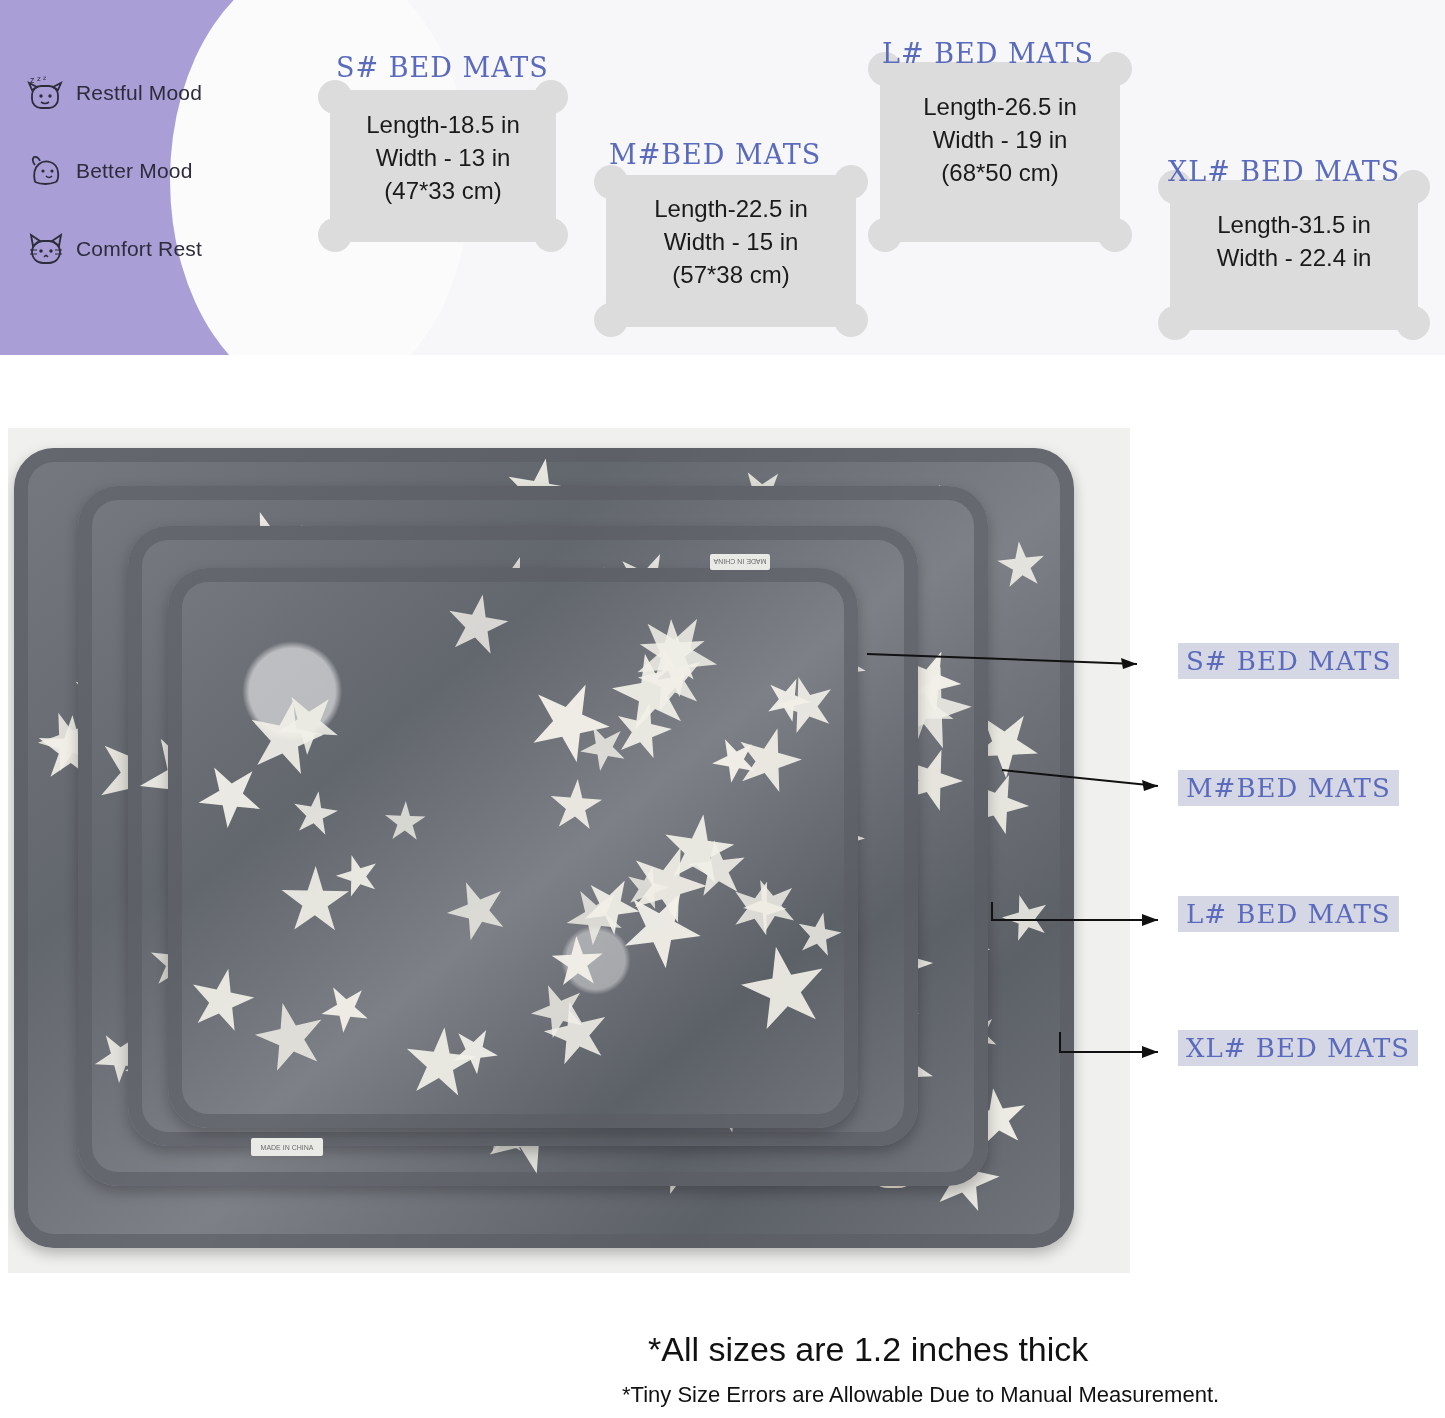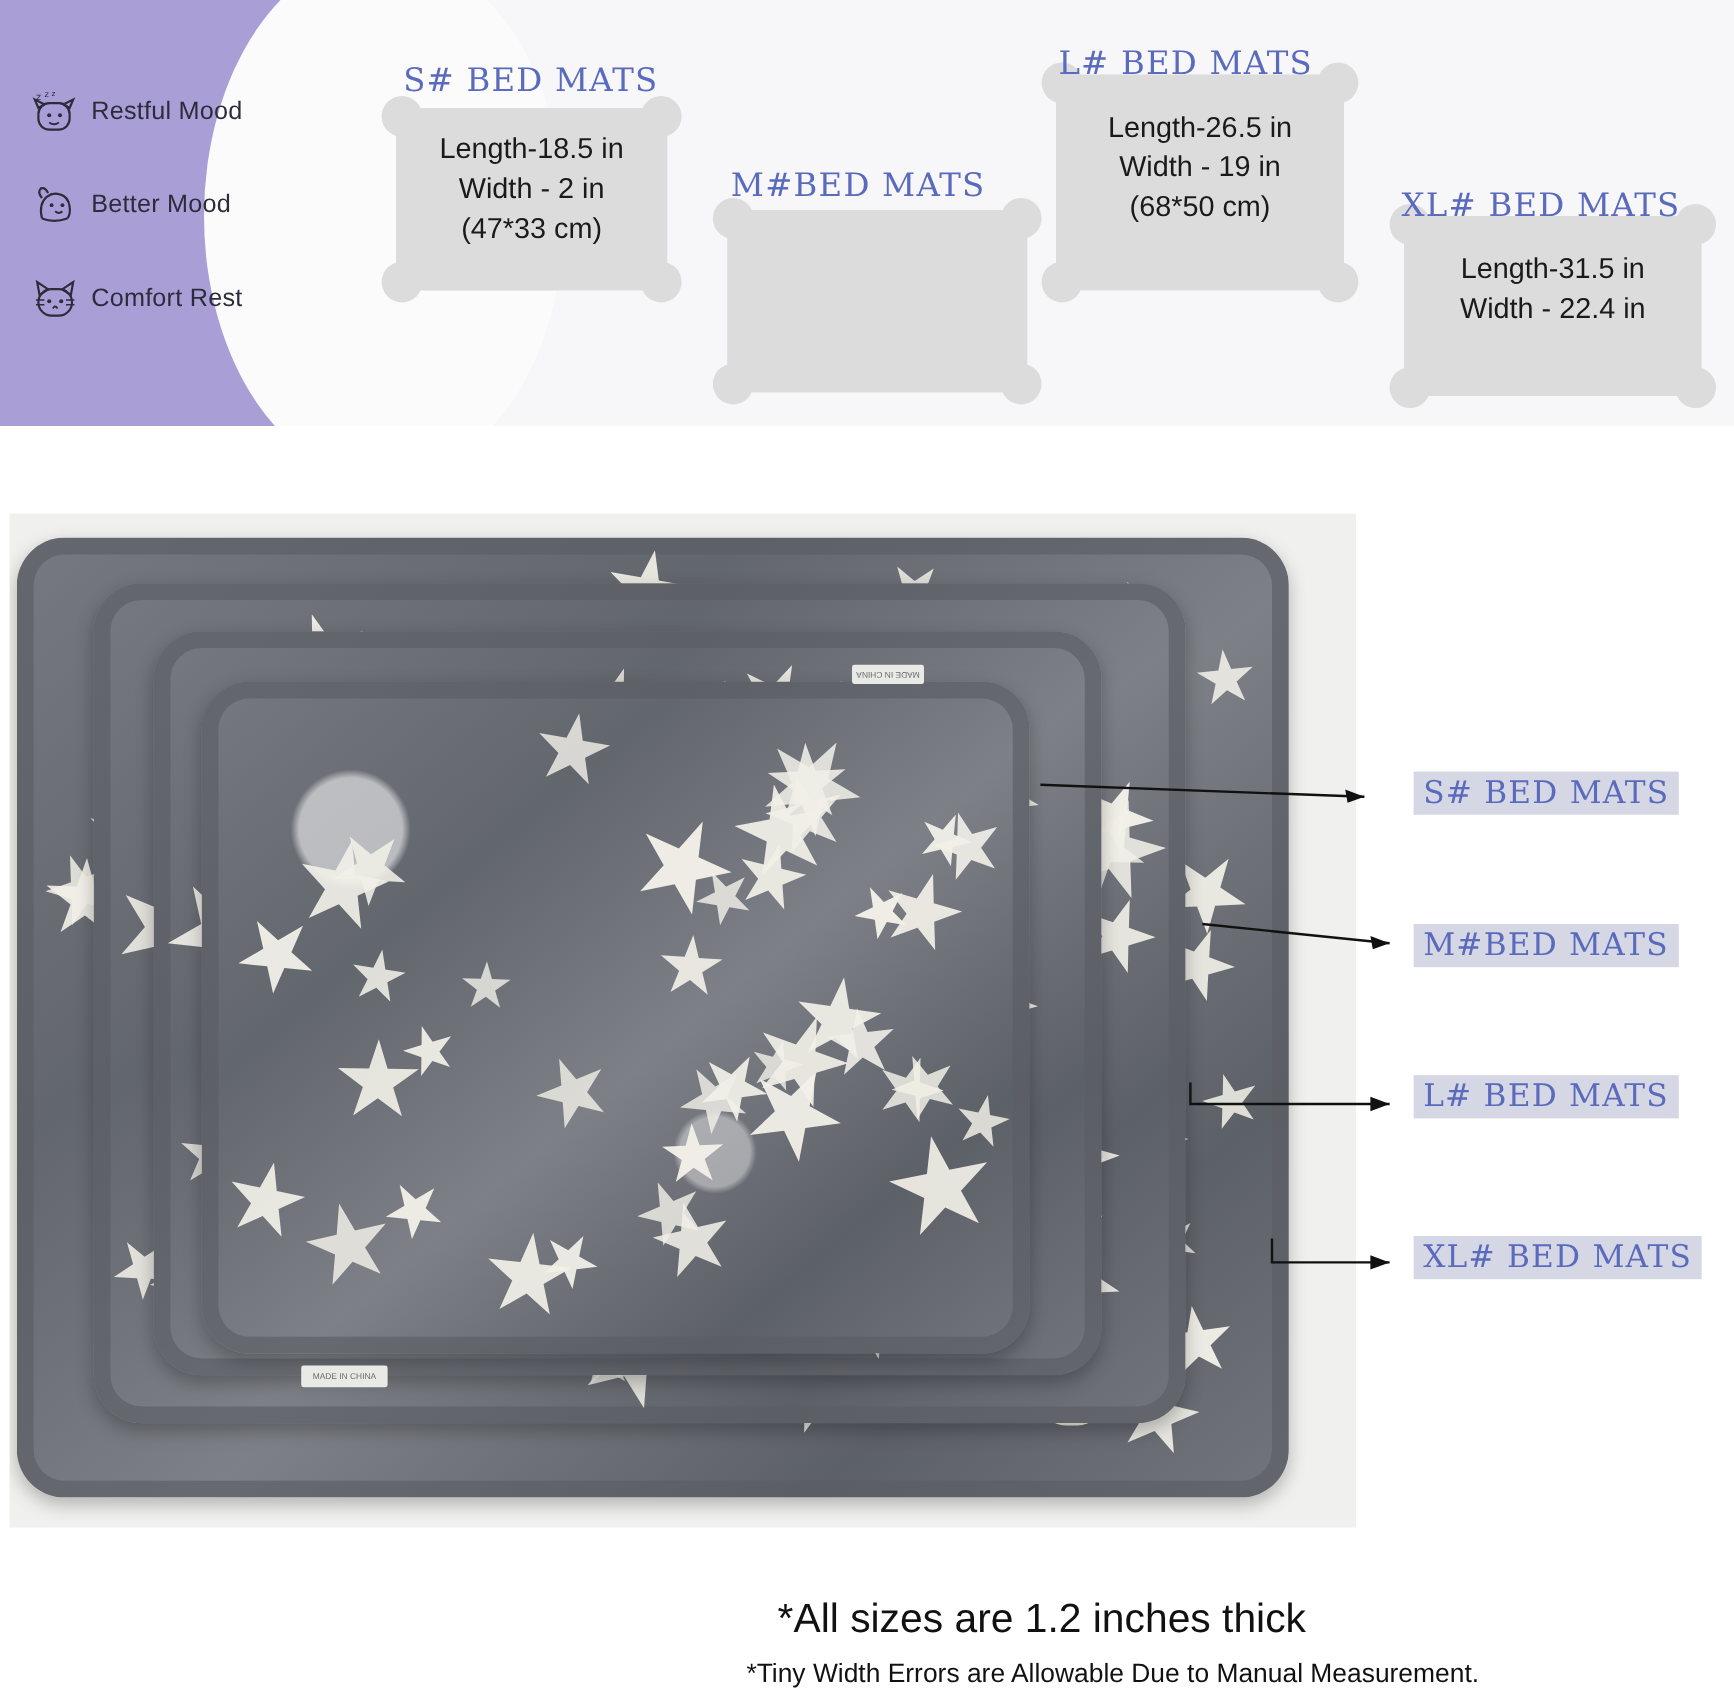--- a/index.html
+++ b/index.html
@@ -200,29 +200,34 @@
     </div>
   </div>
 
   <div class="pillow" style="left:330px;top:90px;width:226px;height:152px;">
     <span class="corner-bl"></span>
       <span class="corner-br"></span>
   </div>
   <div class="size-title" style="left:336px;top:52px;">S#  BED MATS</div>
   <div class="size-lines" style="left:330px;top:108px;width:226px;">
     <div>Length-18.5 in</div>
-    <div>Width - 2 in</div>
+    <div>Width - 13 in</div>
     <div>(47*33 cm)</div>
   </div>
 
   <div class="pillow" style="left:606px;top:175px;width:250px;height:152px;">
     <span class="corner-bl"></span>
       <span class="corner-br"></span>
   </div>
   <div class="size-title" style="left:609px;top:139px;">M#BED MATS</div>
+  <div class="size-lines" style="left:606px;top:192px;width:250px;">
+    <div>Length-22.5 in</div>
+    <div>Width - 15 in</div>
+    <div>(57*38 cm)</div>
+  </div>
 
   <div class="pillow" style="left:880px;top:62px;width:240px;height:180px;">
     <span class="corner-bl"></span>
       <span class="corner-br"></span>
   </div>
   <div class="size-title" style="left:882px;top:38px;">L#  BED MATS</div>
   <div class="size-lines" style="left:880px;top:90px;width:240px;">
     <div>Length-26.5 in</div>
     <div>Width - 19 in</div>
     <div>(68*50 cm)</div>
@@ -510,13 +515,13 @@
 
 <div class="arrow-wrap" style="left:1058px;top:1030px;">
   <svg width="122" height="40" viewBox="0 0 122 40">
     <path d="M2 2 L2 22 L100 22" stroke="#111" stroke-width="2" fill="none"></path>
     <path d="M100 22 L84 16 L84 28 Z" fill="#111"></path>
   </svg>
 </div>
 <div class="callout-label" style="left:1178px;top:1030px;">XL#  BED MATS</div>
 
 <div class="note-main" style="left:648px;top:1330px;">*All sizes are 1.2 inches thick</div>
-<div class="note-sub" style="left:622px;top:1382px;">*Tiny Width Errors are Allowable Due to Manual Measurement.</div>
+<div class="note-sub" style="left:622px;top:1382px;">*Tiny Size Errors are Allowable Due to Manual Measurement.</div>
 
 </body></html>

